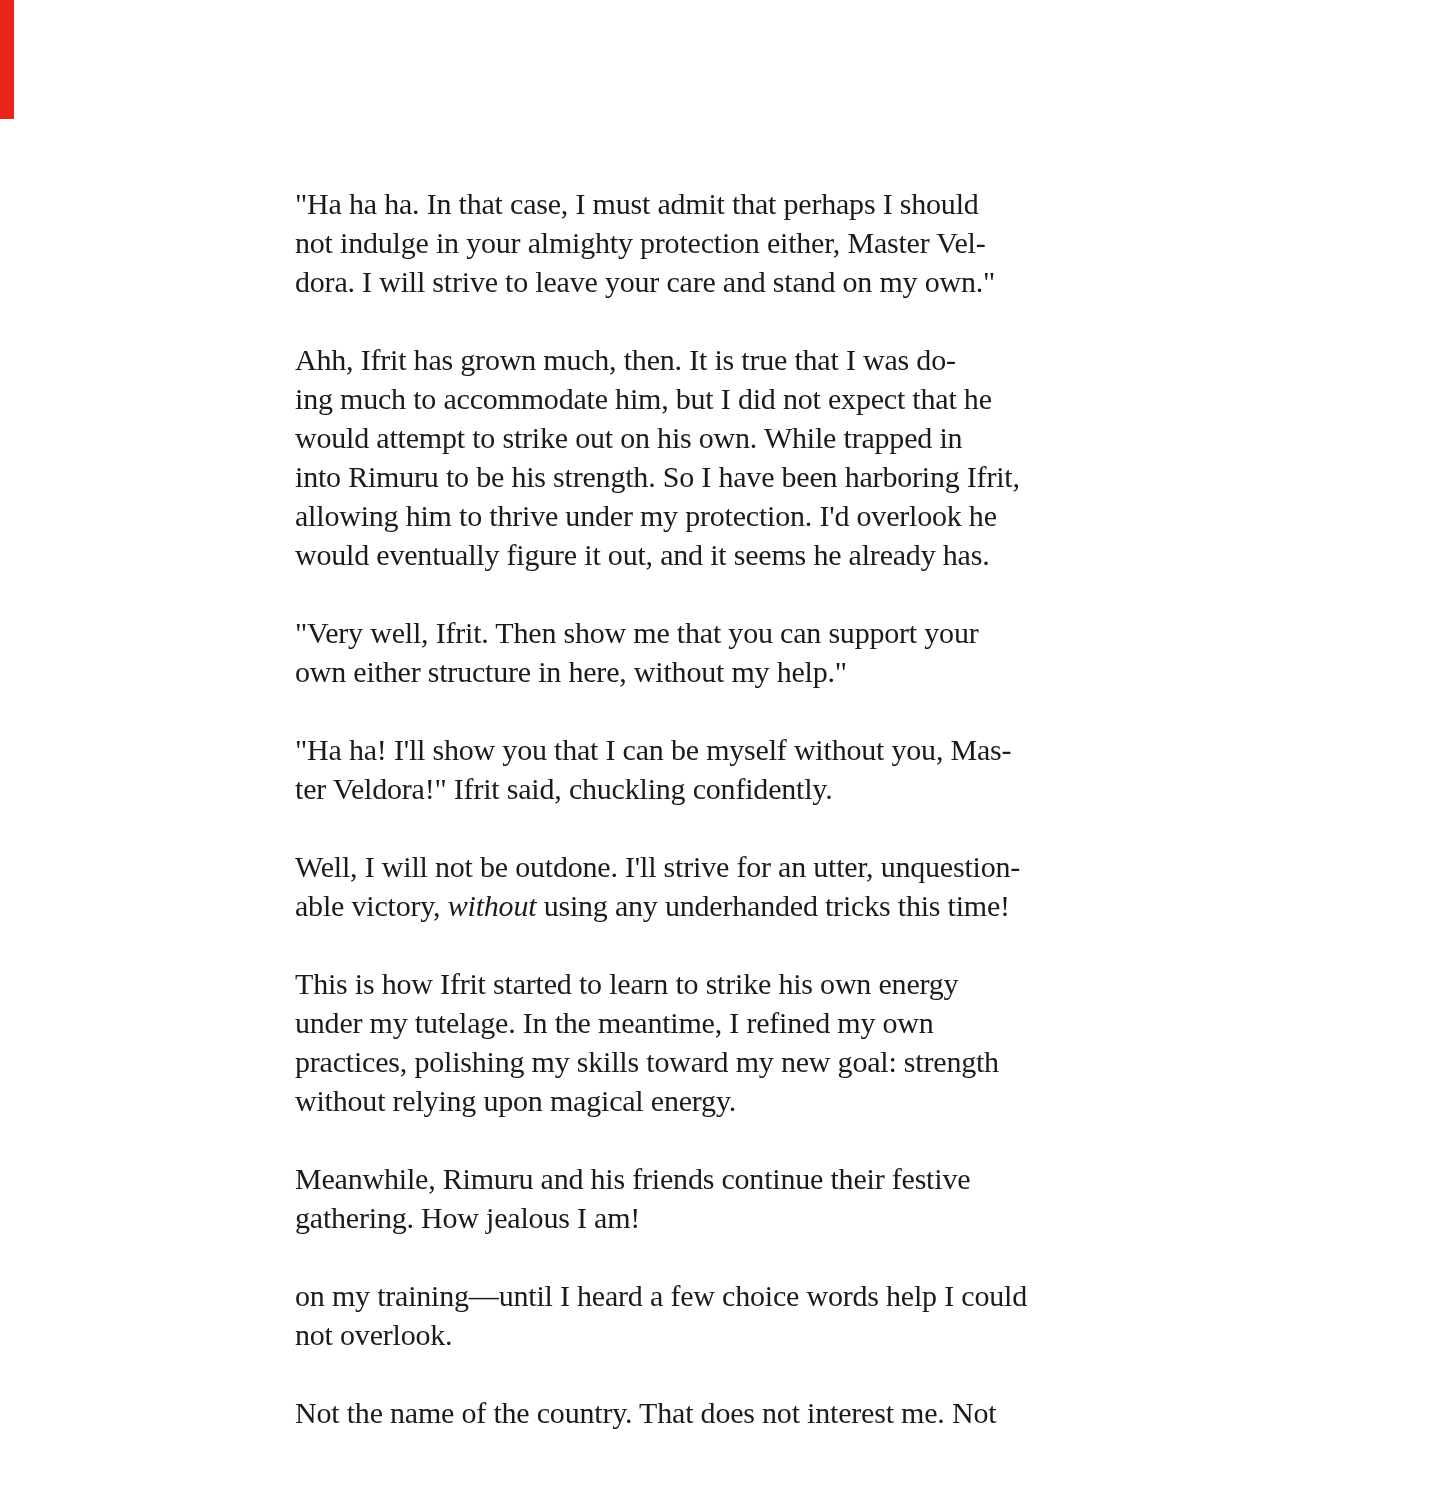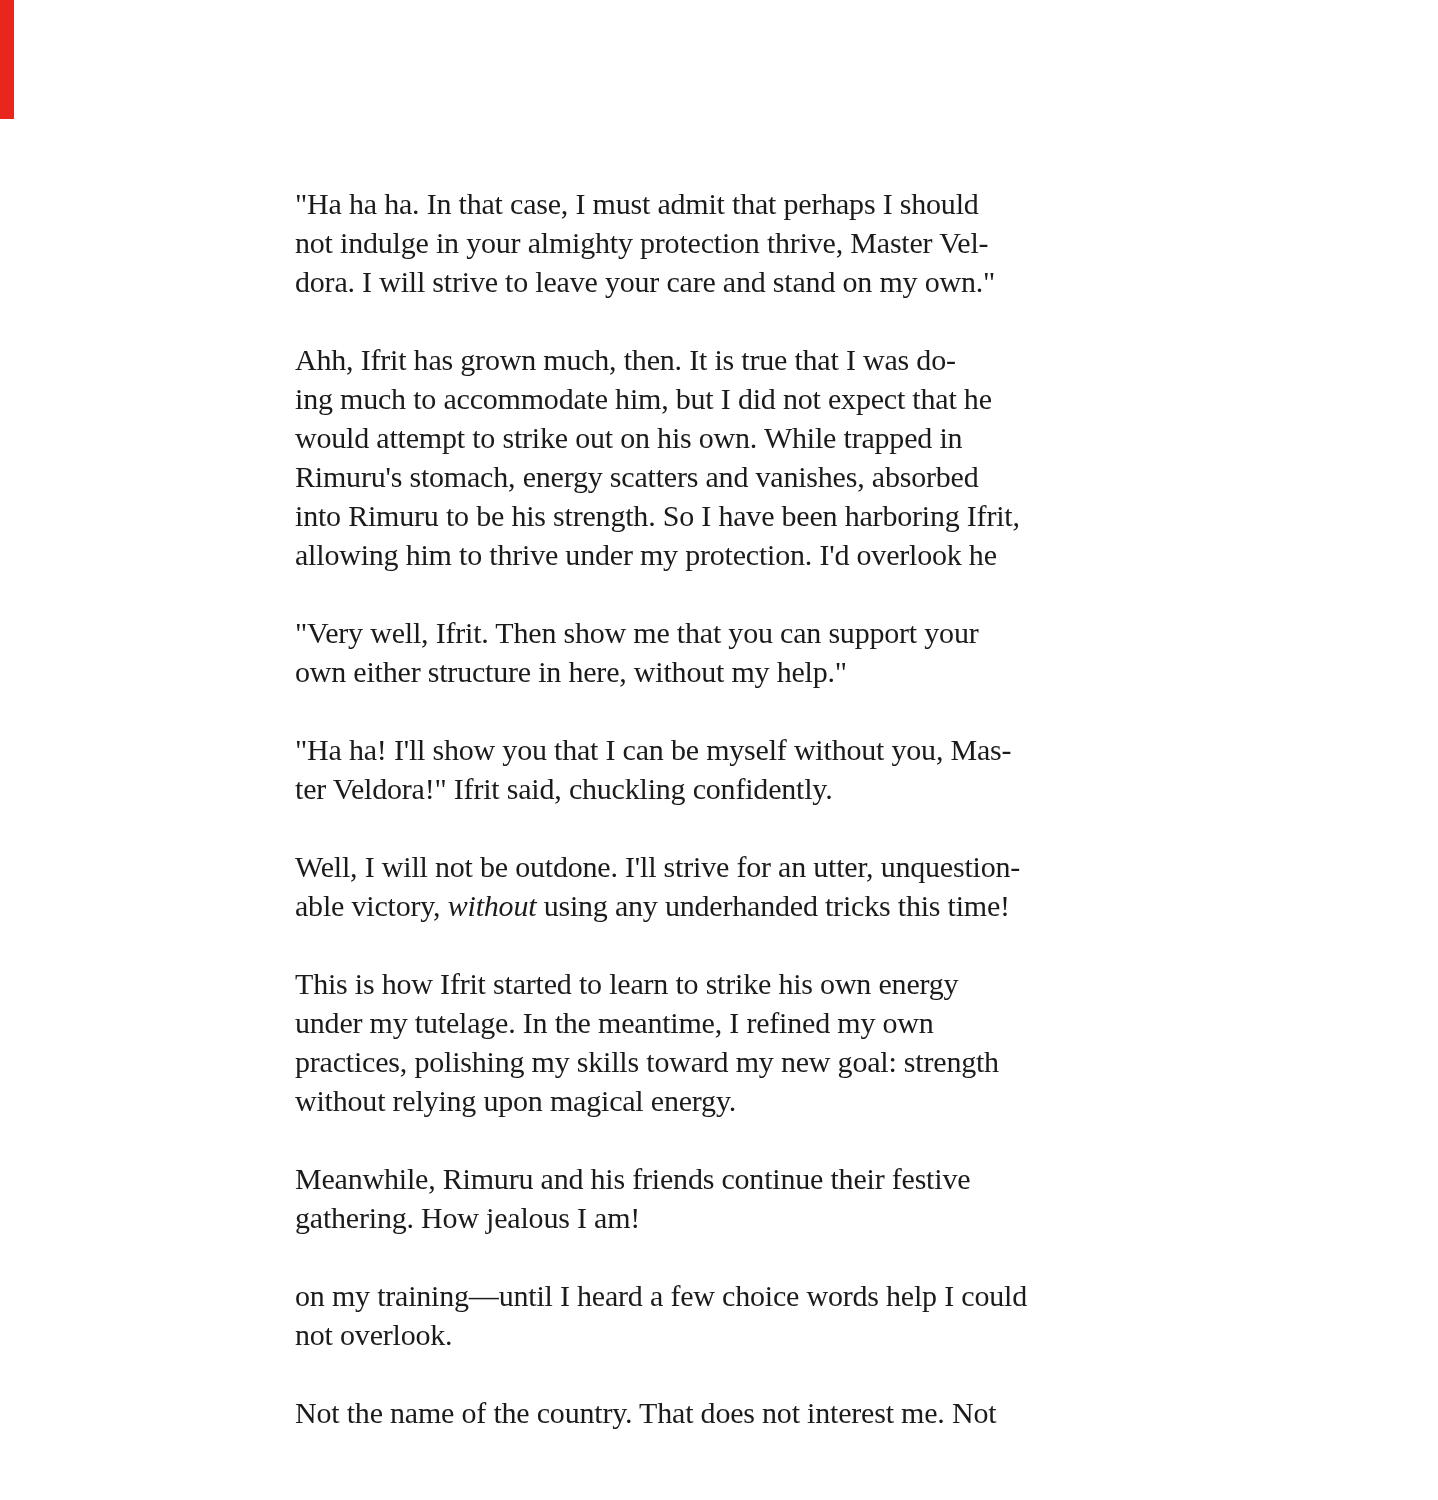--- a/index.html
+++ b/index.html
@@ -47,30 +47,30 @@
   }
 </style>
 </head>
 <body style="background: rgb(255, 255, 255);">
 
 <div class="page">
   <div class="scroll-indicator" style="background: rgb(232, 38, 29);"></div>
   <main class="text-column" id="text-column" style="color: rgb(27, 27, 27);">
       <p class="para">
         <span class="line">"Ha ha ha. In that case, I must admit that perhaps I should</span>
-        <span class="line">not indulge in your almighty protection thrive, Master Vel-</span>
+        <span class="line">not indulge in your almighty protection either, Master Vel-</span>
         <span class="line">dora. I will strive to leave your care and stand on my own."</span>
       </p>
       <p class="para">
         <span class="line">Ahh, Ifrit has grown much, then. It is true that I was do-</span>
         <span class="line">ing much to accommodate him, but I did not expect that he</span>
         <span class="line">would attempt to strike out on his own. While trapped in</span>
-        <span class="line">Rimuru's stomach, energy scatters and vanishes, absorbed</span>
         <span class="line">into Rimuru to be his strength. So I have been harboring Ifrit,</span>
         <span class="line">allowing him to thrive under my protection. I'd overlook he</span>
+        <span class="line">would eventually figure it out, and it seems he already has.</span>
       </p>
       <p class="para">
         <span class="line">"Very well, Ifrit. Then show me that you can support your</span>
         <span class="line">own either structure in here, without my help."</span>
       </p>
       <p class="para">
         <span class="line">"Ha ha! I'll show you that I can be myself without you, Mas-</span>
         <span class="line">ter Veldora!" Ifrit said, chuckling confidently.</span>
       </p>
       <p class="para">

